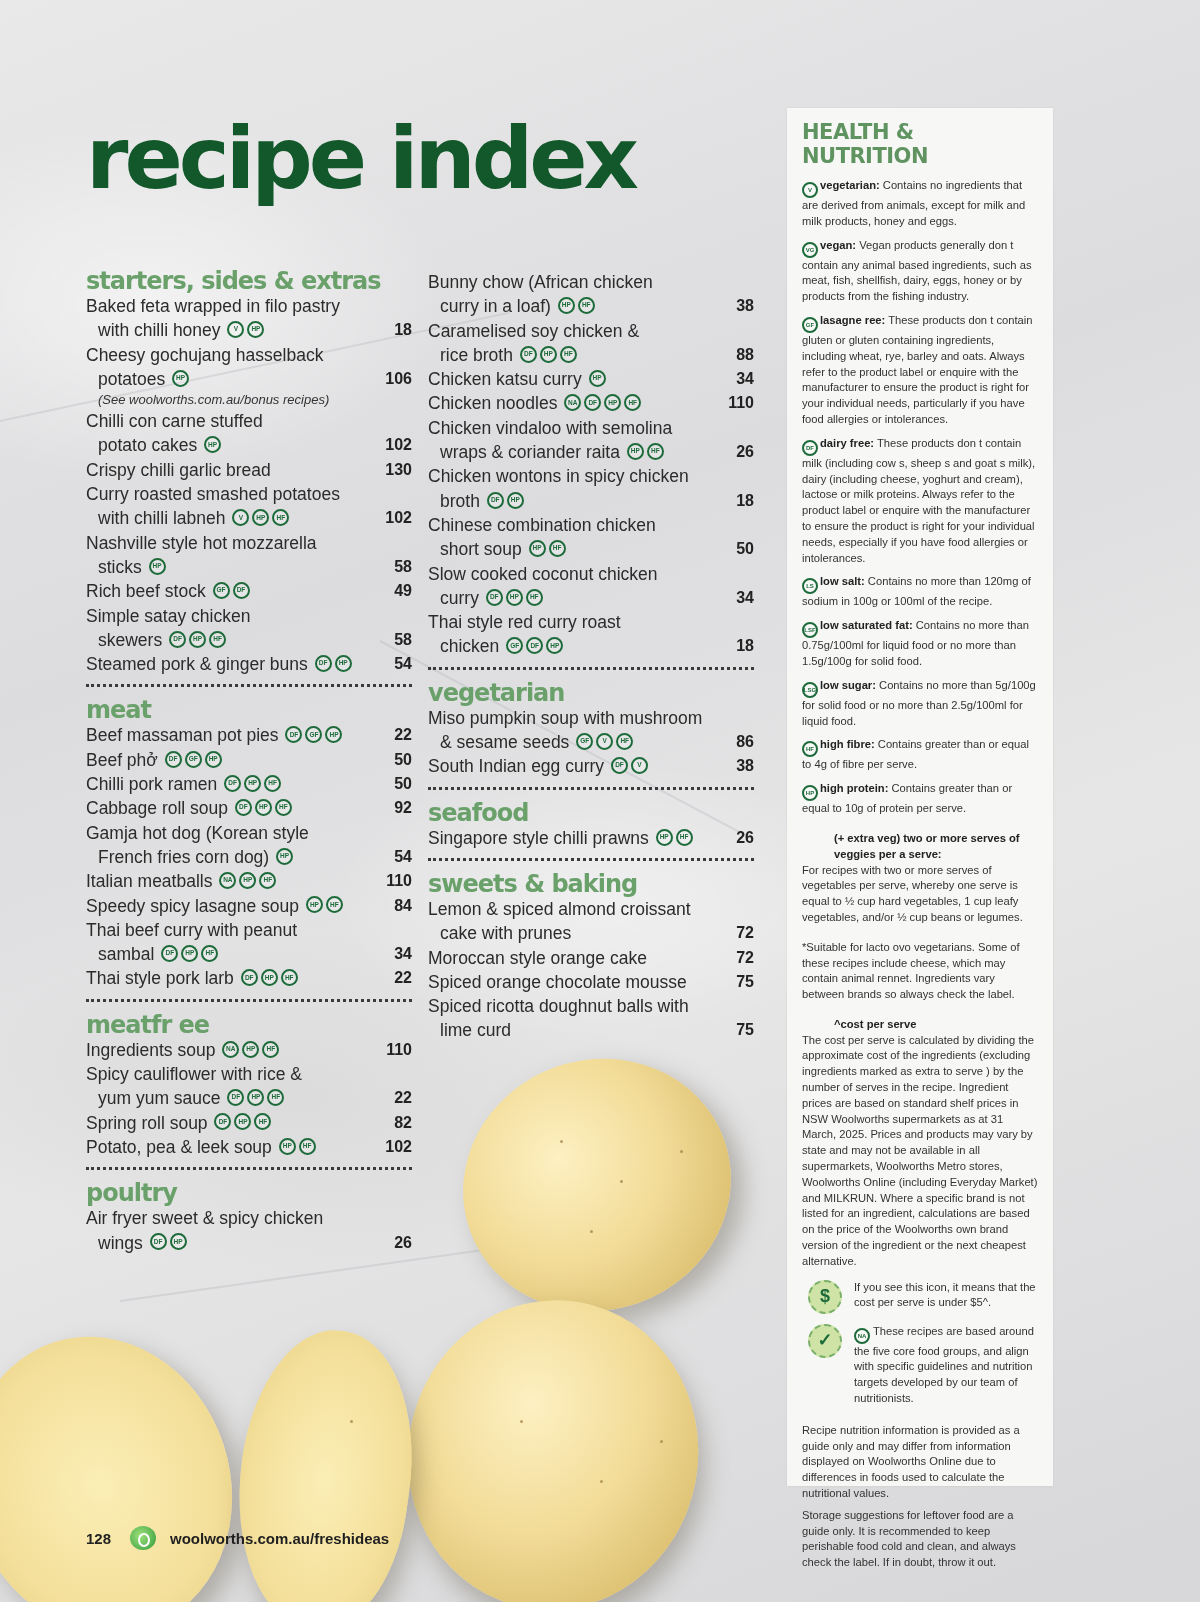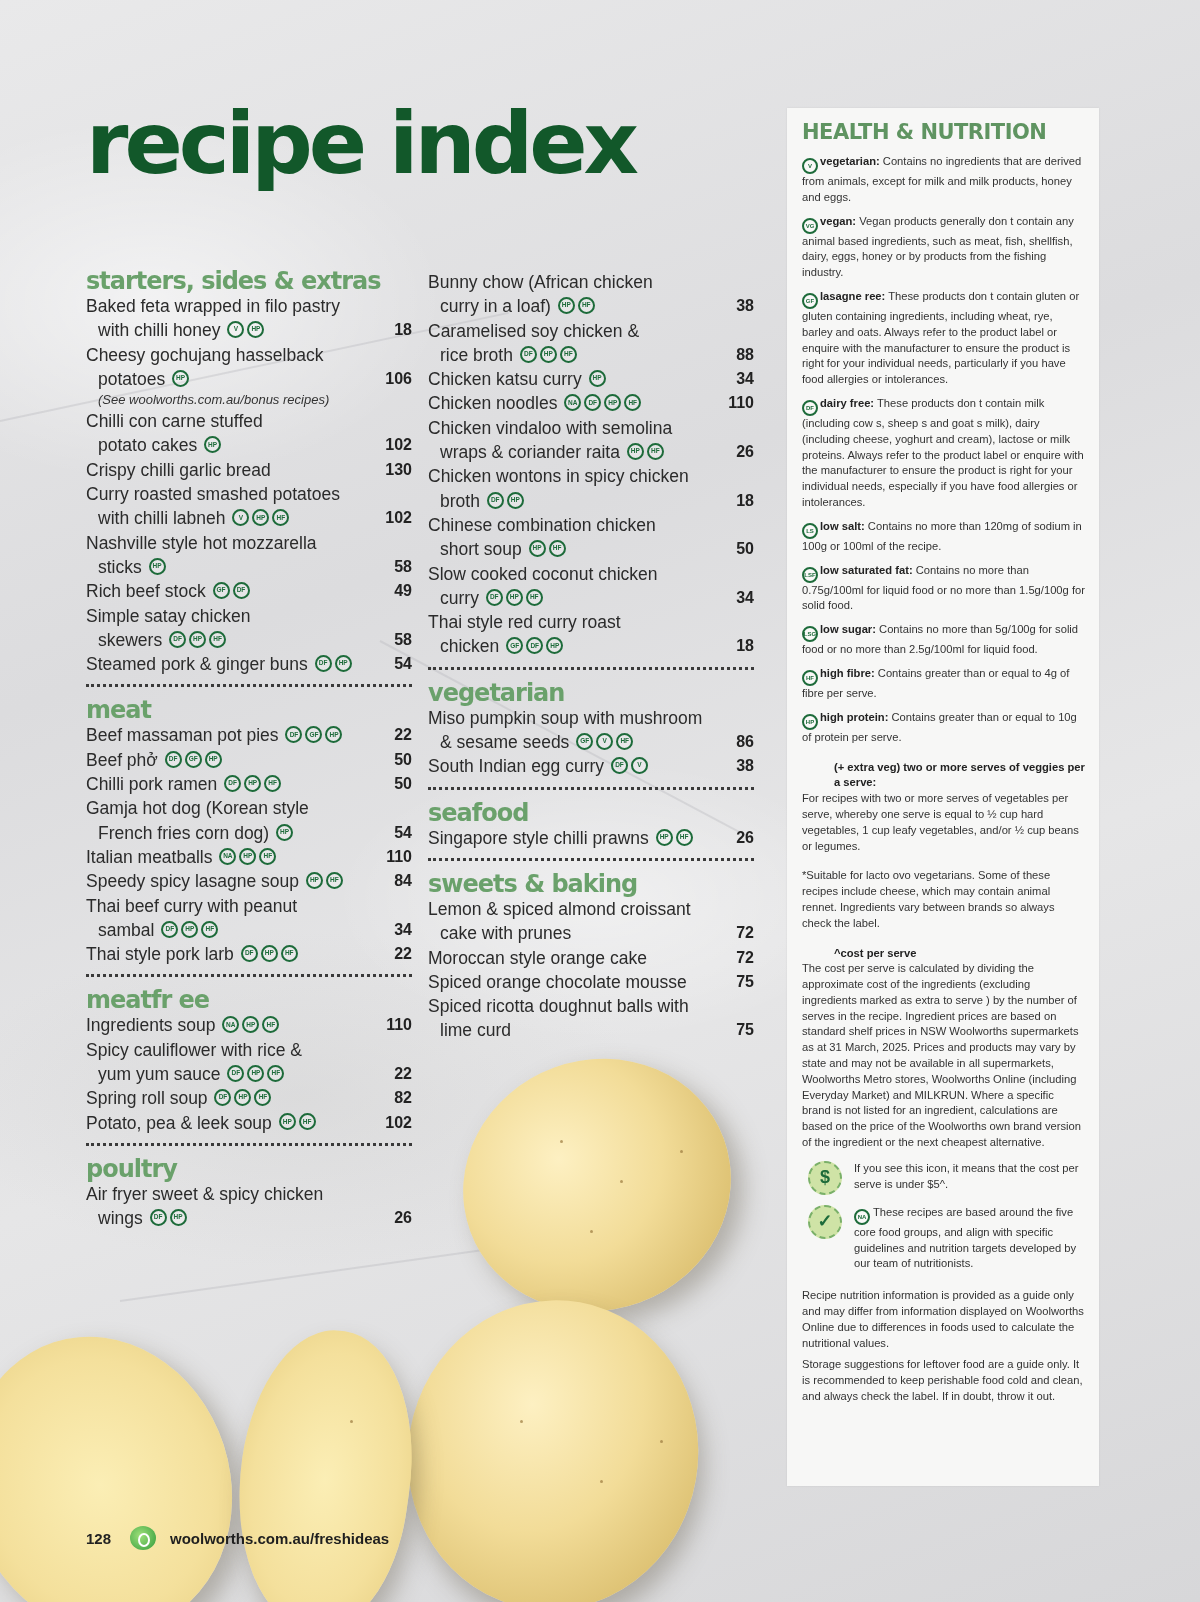--- a/index.html
+++ b/index.html
@@ -11,21 +11,21 @@
       radial-gradient(ellipse 420px 260px at 150px 300px, rgba(255,255,255,0.55), transparent 70%),
       radial-gradient(ellipse 380px 200px at 600px 900px, rgba(255,255,255,0.45), transparent 70%),
       radial-gradient(ellipse 500px 240px at 300px 1100px, rgba(200,200,200,0.35), transparent 70%),
       linear-gradient(160deg, #e9e9ea 0%, #dcdcde 35%, #e6e6e7 60%, #d7d7d9 100%);
     position: relative;
   }
   .vein { position: absolute; height: 2px; background: rgba(180,180,185,0.35); transform-origin: left center; }
 
   
   .title {
-    position: absolute; left: 86px; top: 100px;
+    position: absolute; left: 86px; top: 115px;
     font-family: "DejaVu Sans", sans-serif; font-weight: bold;
     font-size: 86px; letter-spacing: -4px; color: #12582a; line-height: 1;
   }
 
   
   .col { position: absolute; top: 268px; width: 326px; }
   .col-left { left: 86px; }
   .col-mid { left: 428px; }
 
   .section-head {
@@ -45,21 +45,21 @@
   .badges { display: inline-flex; gap: 3px; vertical-align: middle; margin-left: 2px; position: relative; top: -2px; }
   .badge {
     display: inline-flex; align-items: center; justify-content: center;
     width: 17px; height: 17px; border-radius: 50%;
     border: 2px solid #1d6b3a; color: #1d6b3a;
     font-size: 6.5px; font-weight: bold; line-height: 1; background: rgba(255,255,255,0.25);
   }
 
   
   .panel {
-    position: absolute; left: 787px; top: 108px; width: 312px; height: 1378px;
+    position: absolute; left: 787px; top: 108px; width: 266px; height: 1378px;
     background: #f7f7f6; padding: 12px 14px 10px 15px;
     box-shadow: 0 0 2px rgba(0,0,0,0.08);
   }
   .panel h2 {
     font-family: "DejaVu Sans", sans-serif; font-weight: bold; font-size: 21px;
     letter-spacing: -0.5px; color: #5f9461; margin-bottom: 10px;
   }
   .def { font-size: 11.2px; line-height: 15.8px; color: #333; margin-bottom: 8px; }
   .def .badge { width: 16px; height: 16px; font-size: 6px; margin-right: 2px; vertical-align: -3px; }
   .def b { color: #222; }
@@ -205,20 +205,28 @@
         </div>
         <div class="item">
           <div><span>Chilli pork ramen</span> <span class="badges">
               <span class="badge">DF</span>
               <span class="badge">HP</span>
               <span class="badge">HF</span>
             </span></div>
           <span class="page">50</span>
         </div>
         <div class="item">
+          <div><span>Cabbage roll soup</span> <span class="badges">
+              <span class="badge">DF</span>
+              <span class="badge">HP</span>
+              <span class="badge">HF</span>
+            </span></div>
+          <span class="page">92</span>
+        </div>
+        <div class="item">
           <div><span>Gamja hot dog (Korean style</span></div>
           <div class="line2"><span>French fries corn dog)</span> <span class="badges">
               <span class="badge">HP</span>
             </span></div>
           <span class="page">54</span>
         </div>
         <div class="item">
           <div><span>Italian meatballs</span> <span class="badges">
               <span class="badge">NA</span>
               <span class="badge">HP</span>

